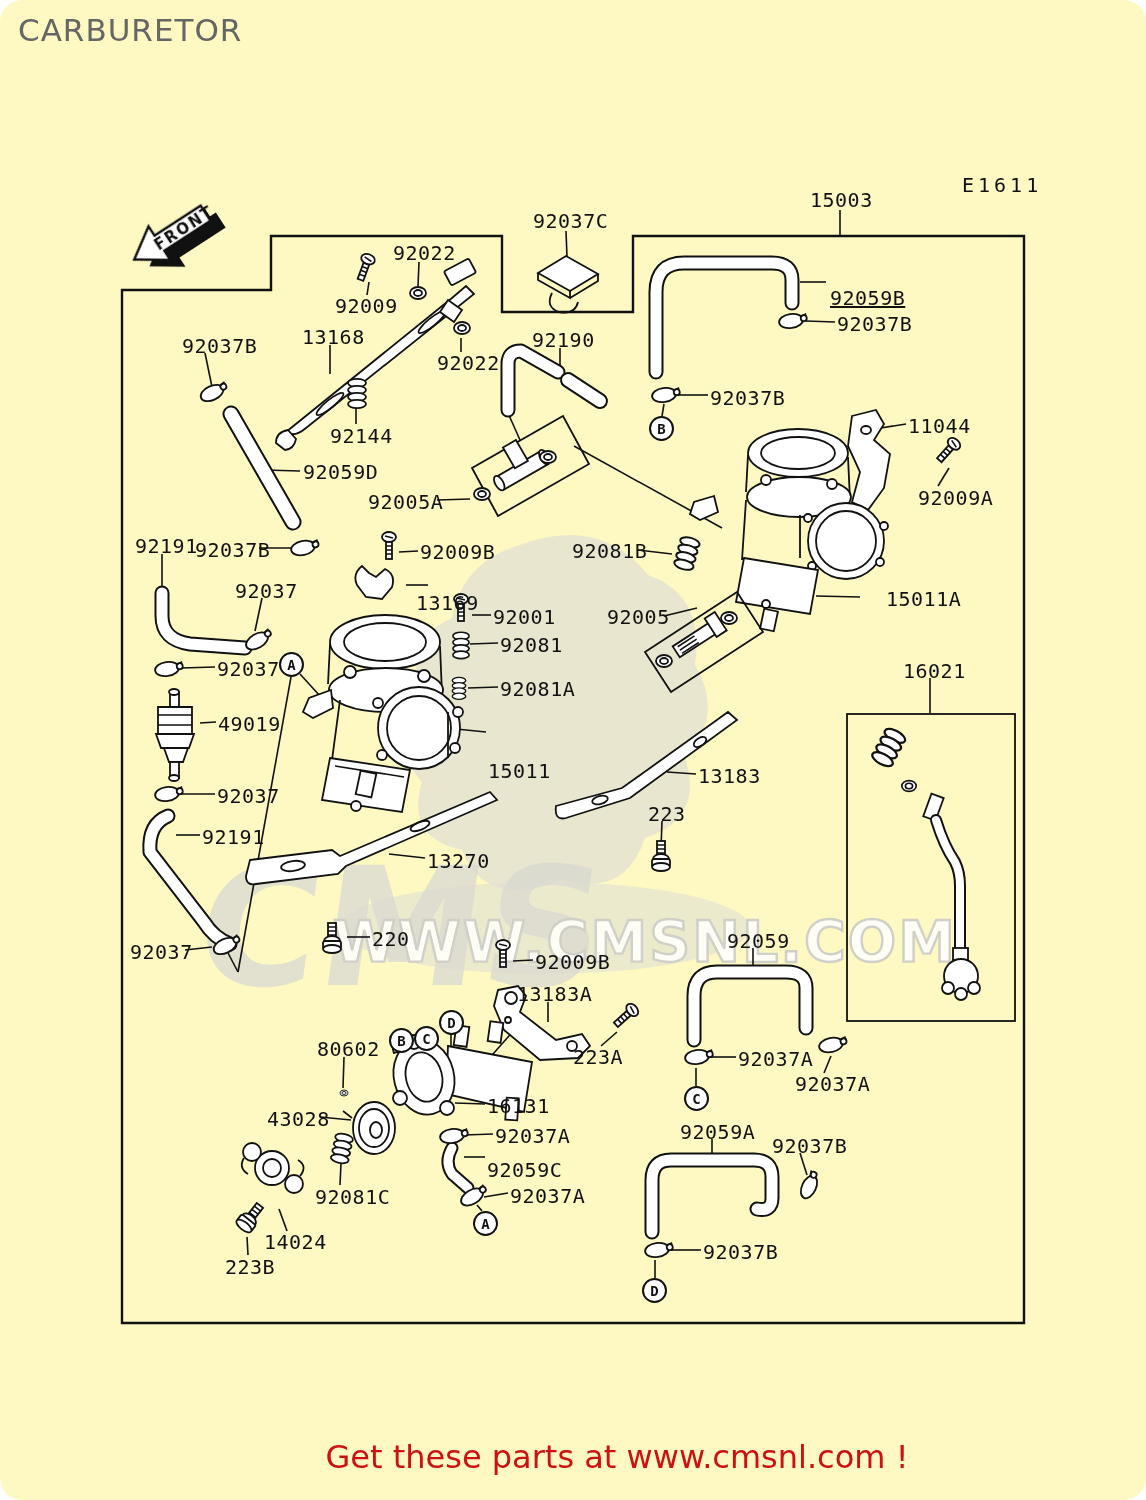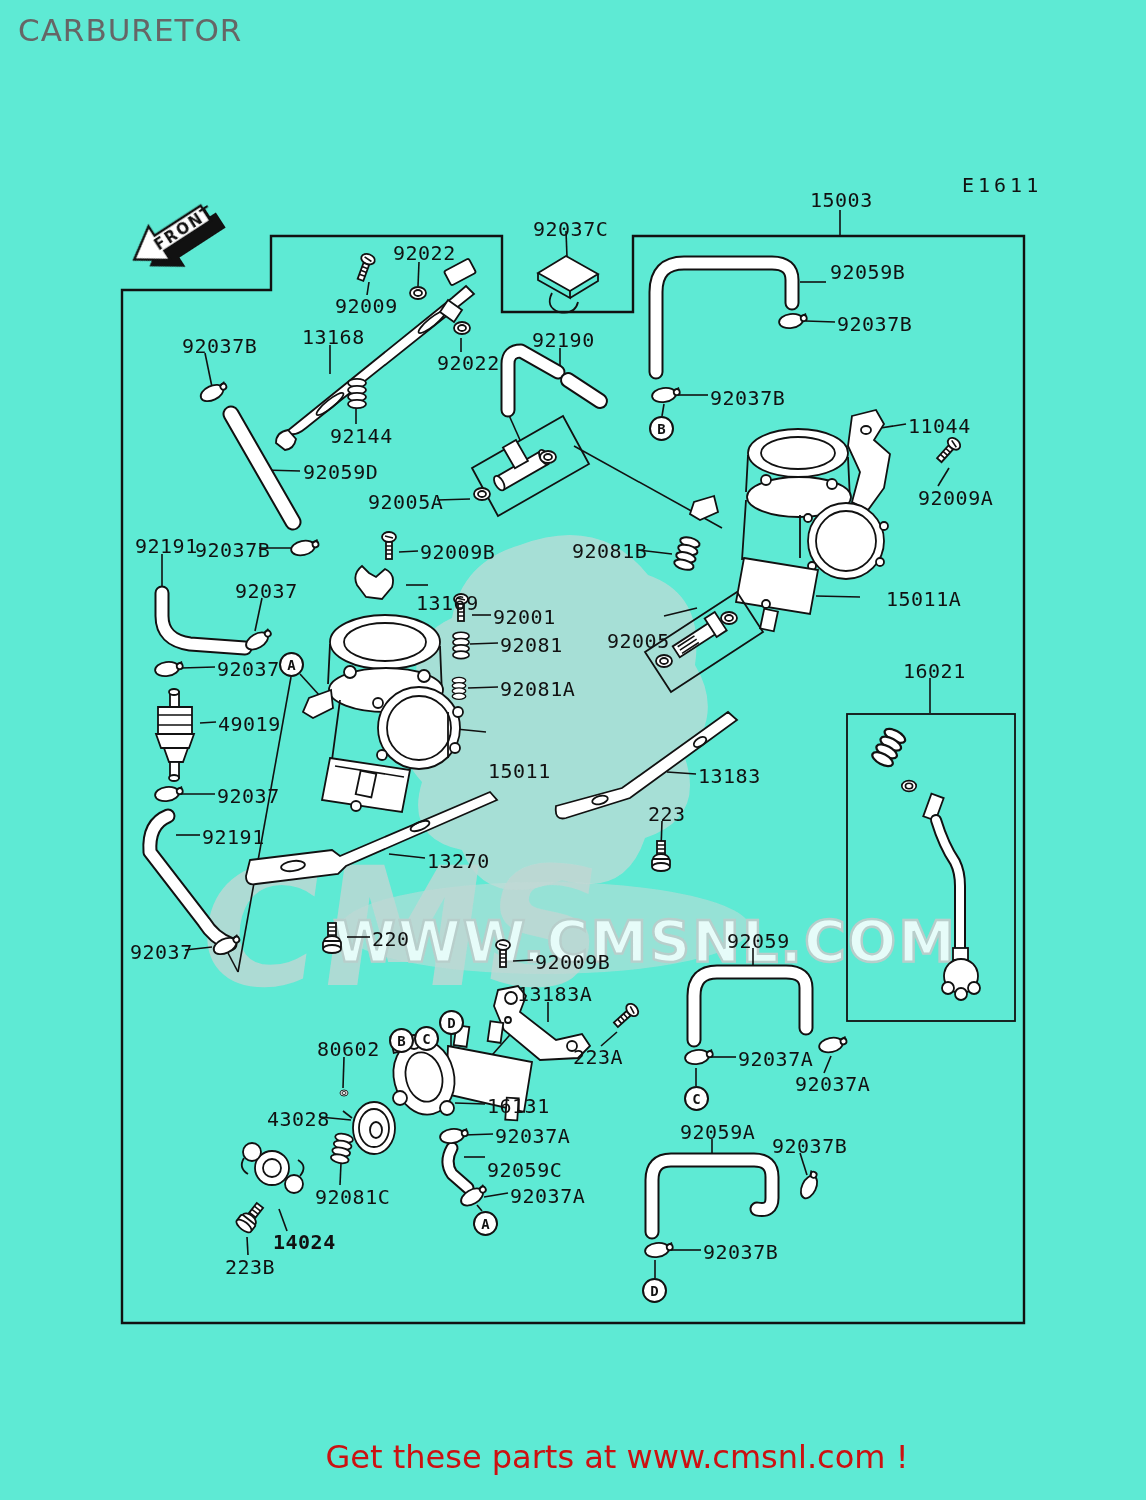--- a/index.html
+++ b/index.html
@@ -1,17 +1,17 @@
 <!DOCTYPE html>
 <html><head>
 <meta charset="utf-8">
 <style>
   html,body{margin:0;padding:0;background:#fff;}
-  #page{position:relative;width:1146px;height:1500px;background:#5eead4;overflow:hidden;
-        font-family:"DejaVu Sans",sans-serif;}
+  #page{position:relative;width:1146px;height:1500px;background:#fef9c3;overflow:hidden;
+        font-family:"DejaVu Sans",sans-serif;border-radius:22px;}
   #title{position:absolute;left:18px;top:12px;font-size:31px;color:#666;letter-spacing:1px;}
   #code{position:absolute;left:962px;top:173px;font-family:"DejaVu Sans Mono",monospace;
         font-size:20px;color:#111;letter-spacing:4px;}
   #art{position:absolute;left:0;top:0;}
   .part-label{position:absolute;font-family:"DejaVu Sans Mono",monospace;font-size:20px;
         color:#111;letter-spacing:.5px;white-space:pre;line-height:1;}
   .callout{position:absolute;width:21px;height:21px;border:2px solid #111;border-radius:50%;
         background:#fff;display:flex;align-items:center;justify-content:center;
         font-family:"DejaVu Sans Mono",monospace;font-size:14px;font-weight:bold;color:#111;line-height:1;}
   #footer{position:absolute;left:0;top:1438px;width:100%;text-align:center;
@@ -379,43 +379,43 @@
         <circle class="pt" cx="252" cy="1152" r="9"></circle>
           <circle class="pt" cx="294" cy="1184" r="9"></circle>
         <path class="pn" d="M244,1158 q-6,10 4,16 M300,1176 q8,-10 -2,-16"></path>
       </g>
       <use href="#bolt" transform="translate(247,1222) rotate(38)"></use>
     </g>
   </svg>
 
   <div id="labels">
       <div class="part-label" style="left: 810px; top: 190px;">15003</div>
-      <div class="part-label" style="left: 533px; top: 211px; margin-top: 8px;">92037C</div>
+      <div class="part-label" style="left: 533px; top: 211px;">92037C</div>
       <div class="part-label" style="left: 393px; top: 243px;">92022</div>
       <div class="part-label" style="left: 335px; top: 296px;">92009</div>
       <div class="part-label" style="left: 302px; top: 327px;">13168</div>
       <div class="part-label" style="left: 437px; top: 353px;">92022</div>
       <div class="part-label" style="left: 532px; top: 330px;">92190</div>
-      <div class="part-label" style="left: 830px; top: 262px;">92059B</div>
+      <div class="part-label" style="left: 830px; top: 288px; text-decoration: underline;">92059B</div>
       <div class="part-label" style="left: 837px; top: 314px;">92037B</div>
       <div class="part-label" style="left: 710px; top: 388px;">92037B</div>
       <div class="part-label" style="left: 908px; top: 416px;">11044</div>
       <div class="part-label" style="left: 918px; top: 488px;">92009A</div>
       <div class="part-label" style="left: 182px; top: 336px;">92037B</div>
       <div class="part-label" style="left: 330px; top: 426px;">92144</div>
       <div class="part-label" style="left: 303px; top: 462px;">92059D</div>
       <div class="part-label" style="left: 368px; top: 492px;">92005A</div>
       <div class="part-label" style="left: 135px; top: 536px;">92191</div>
       <div class="part-label" style="left: 195px; top: 540px;">92037B</div>
       <div class="part-label" style="left: 420px; top: 542px;">92009B</div>
       <div class="part-label" style="left: 572px; top: 541px;">92081B</div>
       <div class="part-label" style="left: 416px; top: 577px; margin-top: 16px;">13169</div>
       <div class="part-label" style="left: 235px; top: 581px;">92037</div>
       <div class="part-label" style="left: 493px; top: 607px;">92001</div>
-      <div class="part-label" style="left: 607px; top: 607px; margin-top: 24px;">92005</div>
+      <div class="part-label" style="left: 607px; top: 607px;">92005</div>
       <div class="part-label" style="left: 862px; top: 589px; margin-left: 24px;">15011A</div>
       <div class="part-label" style="left: 500px; top: 635px;">92081</div>
       <div class="part-label" style="left: 217px; top: 659px;">92037</div>
       <div class="part-label" style="left: 500px; top: 679px;">92081A</div>
       <div class="part-label" style="left: 903px; top: 661px;">16021</div>
       <div class="part-label" style="left: 218px; top: 714px;">49019</div>
       <div class="part-label" style="left: 488px; top: 761px;">15011</div>
       <div class="part-label" style="left: 698px; top: 766px;">13183</div>
       <div class="part-label" style="left: 648px; top: 804px;">223</div>
       <div class="part-label" style="left: 217px; top: 786px;">92037</div>
@@ -431,21 +431,21 @@
       <div class="part-label" style="left: 738px; top: 1049px;">92037A</div>
       <div class="part-label" style="left: 795px; top: 1074px;">92037A</div>
       <div class="part-label" style="left: 267px; top: 1109px;">43028</div>
       <div class="part-label" style="left: 487px; top: 1096px;">16131</div>
       <div class="part-label" style="left: 495px; top: 1126px;">92037A</div>
       <div class="part-label" style="left: 487px; top: 1149px; margin-top: 11px;">92059C</div>
       <div class="part-label" style="left: 680px; top: 1122px;">92059A</div>
       <div class="part-label" style="left: 772px; top: 1136px;">92037B</div>
       <div class="part-label" style="left: 315px; top: 1187px;">92081C</div>
       <div class="part-label" style="left: 510px; top: 1186px;">92037A</div>
-      <div class="part-label" style="left: 273px; top: 1232px; font-weight: bold;">14024</div>
+      <div class="part-label" style="left: 264px; top: 1232px;">14024</div>
       <div class="part-label" style="left: 225px; top: 1257px;">223B</div>
       <div class="part-label" style="left: 703px; top: 1242px;">92037B</div>
       <div class="callout" style="left: 649px; top: 416px;">B</div>
       <div class="callout" style="left: 279px; top: 652px;">A</div>
       <div class="callout" style="left: 389px; top: 1028px;">B</div>
       <div class="callout" style="left: 414px; top: 1026px;">C</div>
       <div class="callout" style="left: 439px; top: 1010px;">D</div>
       <div class="callout" style="left: 684px; top: 1086px;">C</div>
       <div class="callout" style="left: 473px; top: 1211px;">A</div>
       <div class="callout" style="left: 642px; top: 1278px;">D</div>

